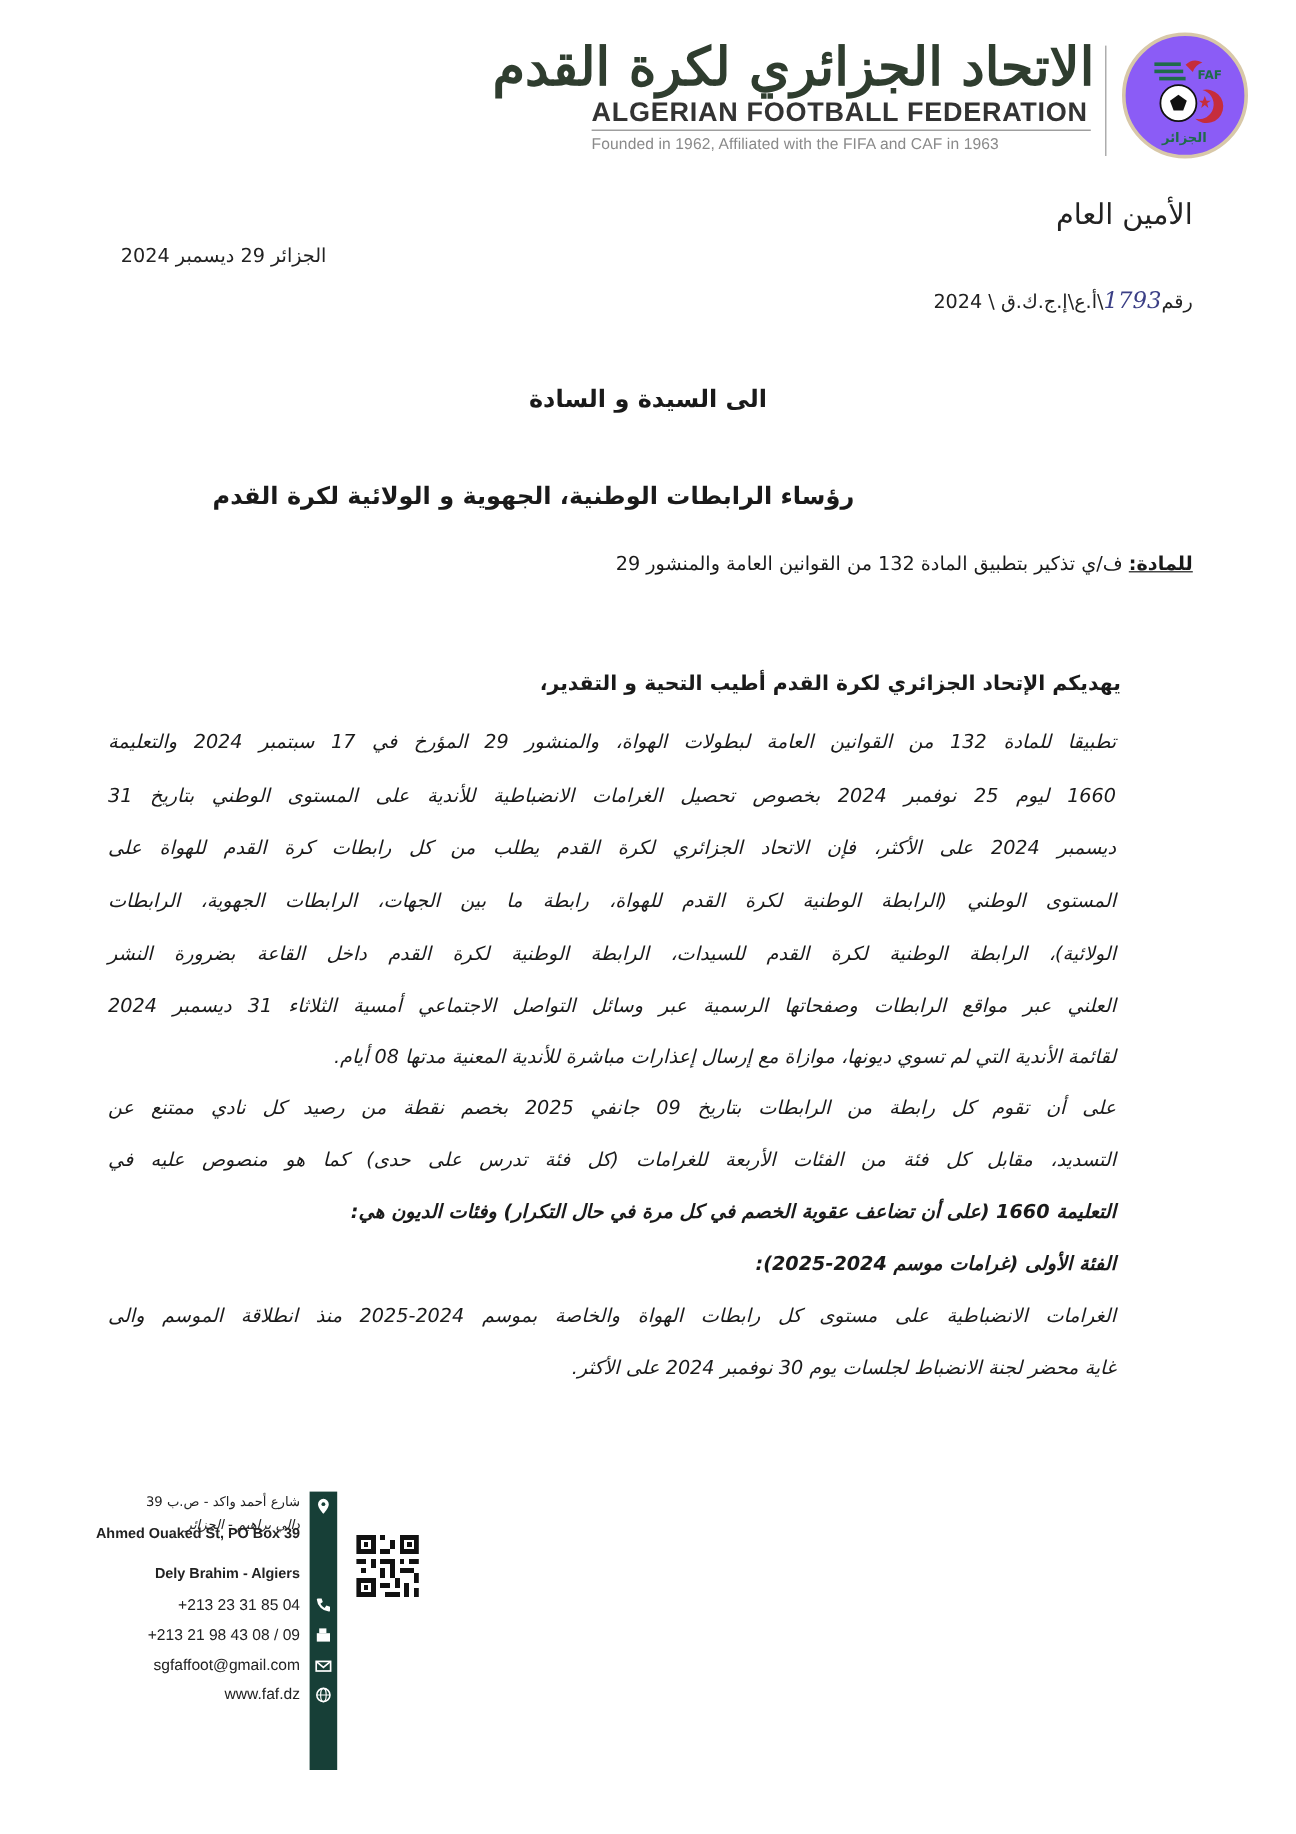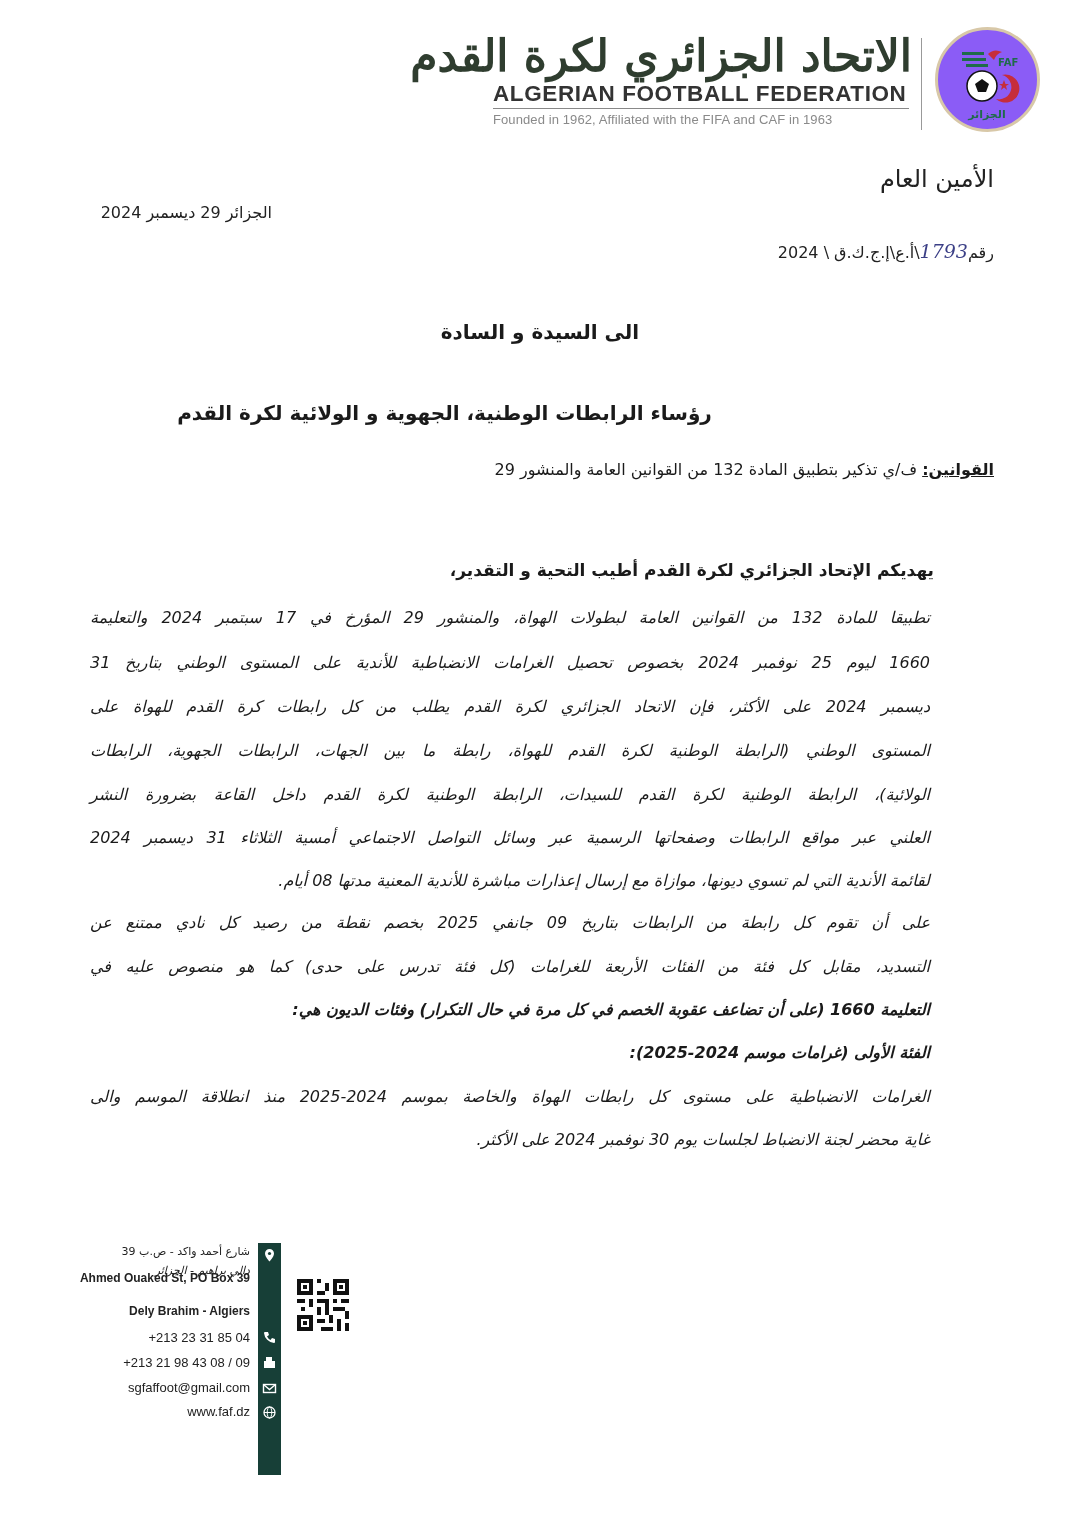--- a/index.html
+++ b/index.html
@@ -110,21 +110,21 @@
 <div class="abs rtl sec-gen">الأمين العام</div>
 <div class="abs rtl date">الجزائر 29 ديسمبر 2024</div>
 <div class="abs rtl ref">
   <span>رقم</span><span class="hand">1793</span><span>\أ.ع\إ.ج.ك.ق \ 2024</span>
 </div>
 
 <div class="abs addr1">الى السيدة و السادة</div>
 <div class="abs addr2">رؤساء الرابطات الوطنية، الجهوية و الولائية لكرة القدم</div>
 
 <div class="abs rtl subject">
-  <span class="lbl">القوانين:</span><span> ف/ي تذكير بتطبيق المادة 132 من القوانين العامة والمنشور 29</span>
+  <span class="lbl">للمادة:</span><span> ف/ي تذكير بتطبيق المادة 132 من القوانين العامة والمنشور 29</span>
 </div>
 
 <div class="abs rtl greet">يهديكم الإتحاد الجزائري لكرة القدم أطيب التحية و التقدير،</div>
 
 <div class="abs body-lines" style="top:0;">
   <div class="line" style="top:608px;">تطبيقا للمادة 132 من القوانين العامة لبطولات الهواة، والمنشور 29 المؤرخ في 17 سبتمبر 2024 والتعليمة</div>
   <div class="line" style="top:653px;">1660 ليوم 25 نوفمبر 2024 بخصوص تحصيل الغرامات الانضباطية للأندية على المستوى الوطني بتاريخ 31</div>
   <div class="line" style="top:697px;">ديسمبر 2024 على الأكثر، فإن الاتحاد الجزائري لكرة القدم يطلب من كل رابطات كرة القدم للهواة على</div>
   <div class="line" style="top:741px;">المستوى الوطني (الرابطة الوطنية لكرة القدم للهواة، رابطة ما بين الجهات، الرابطات الجهوية، الرابطات</div>
   <div class="line" style="top:785px;">الولائية)، الرابطة الوطنية لكرة القدم للسيدات، الرابطة الوطنية لكرة القدم داخل القاعة بضرورة النشر</div>

